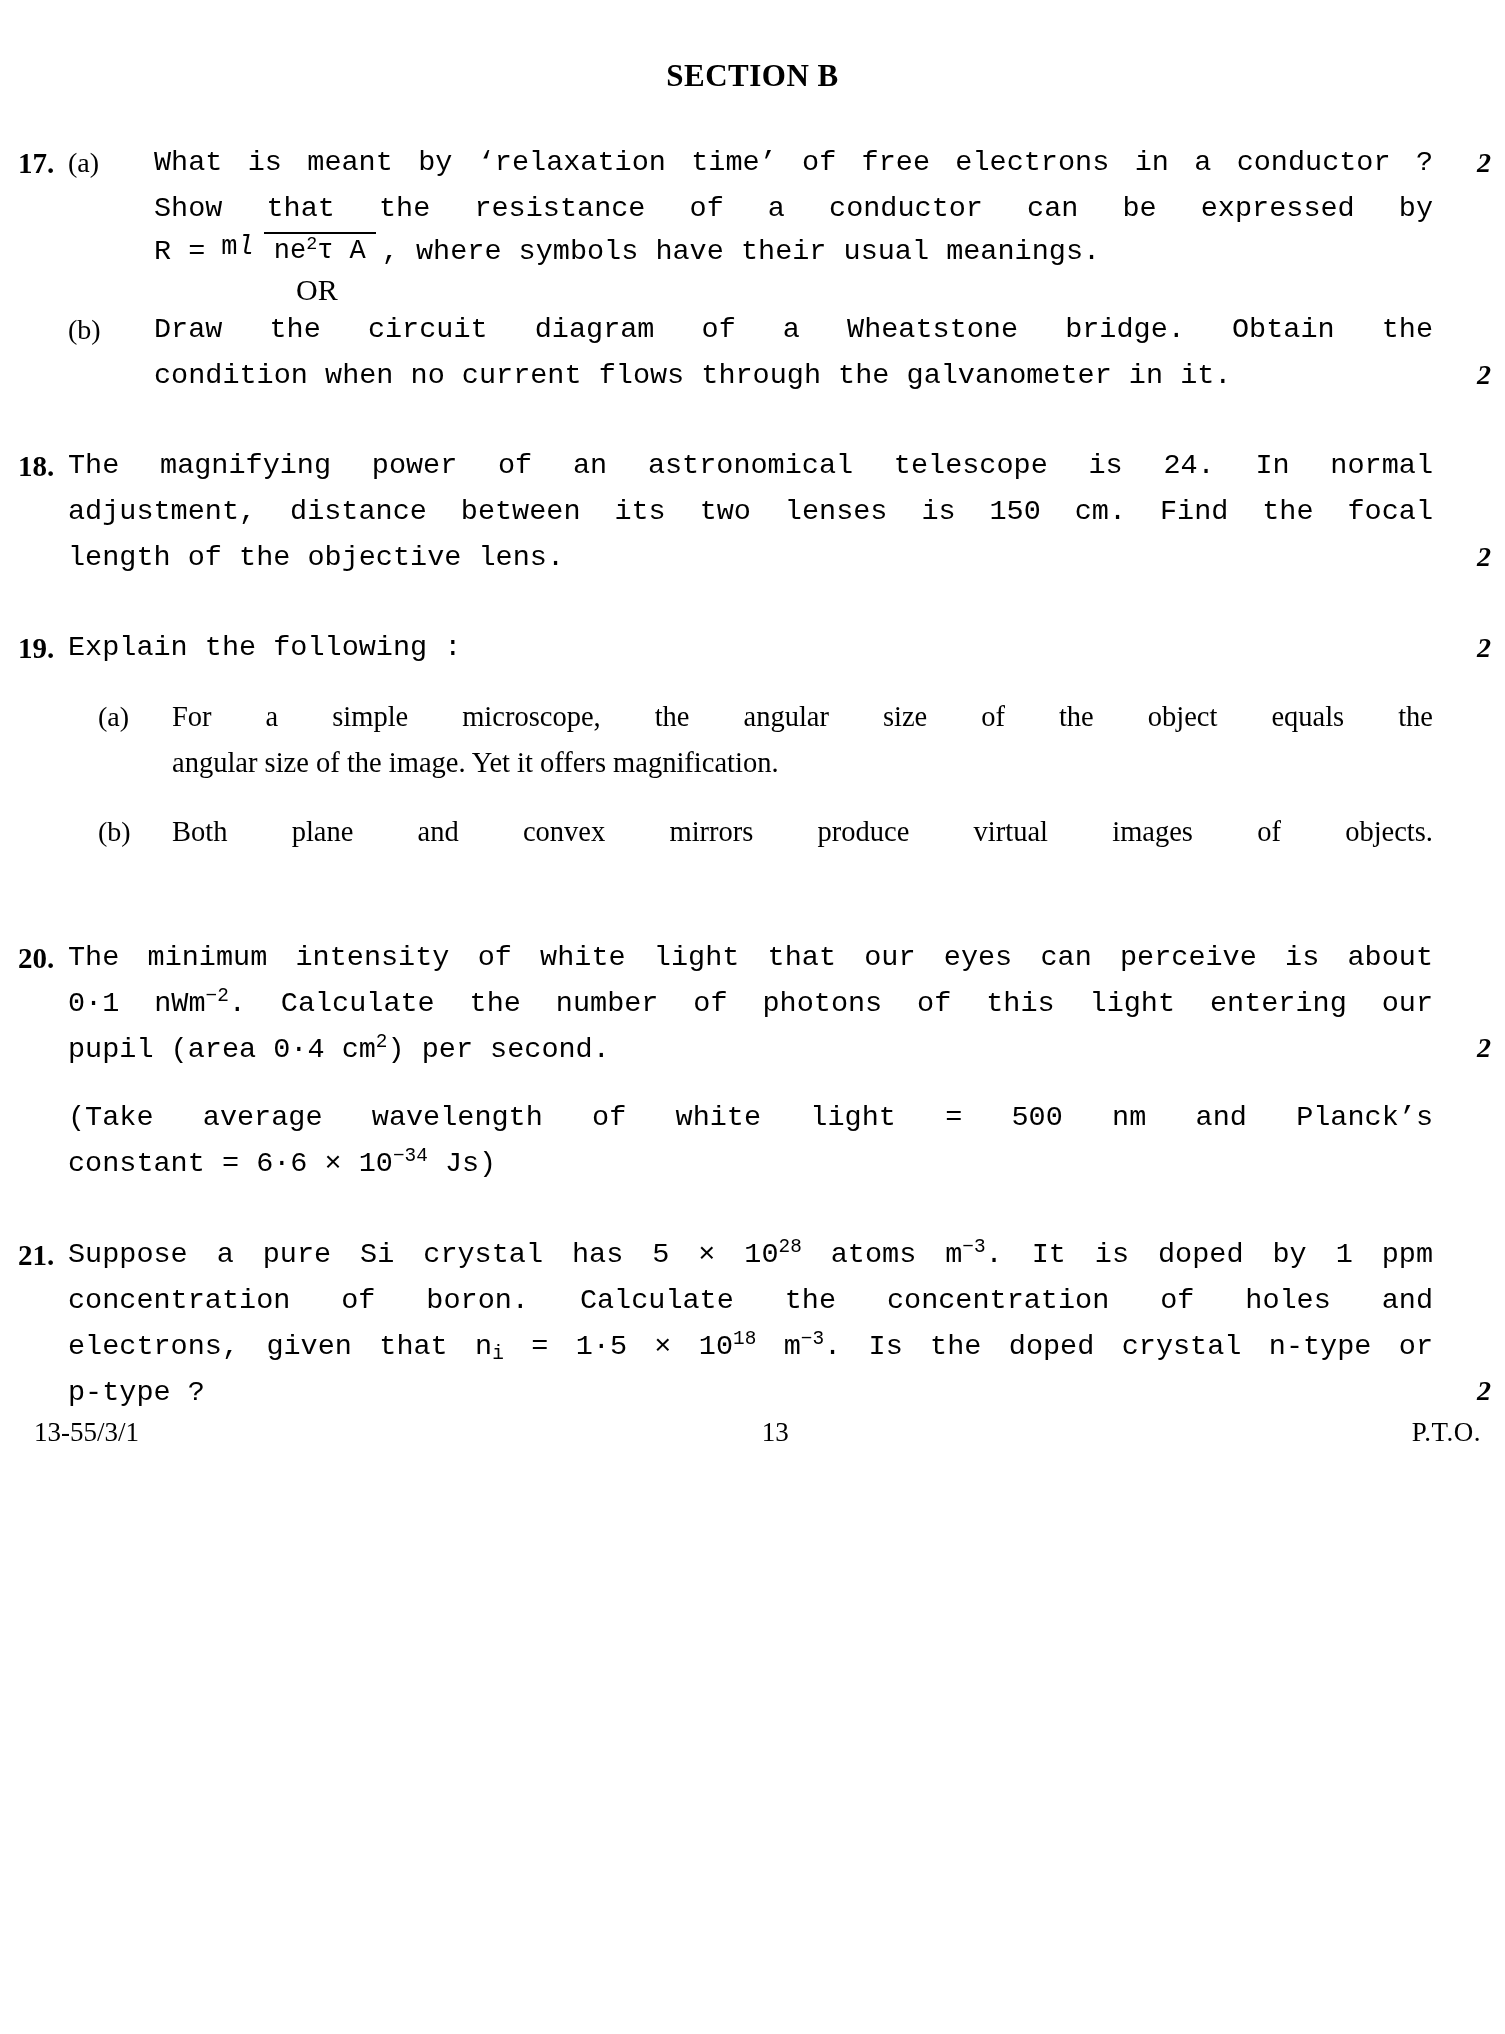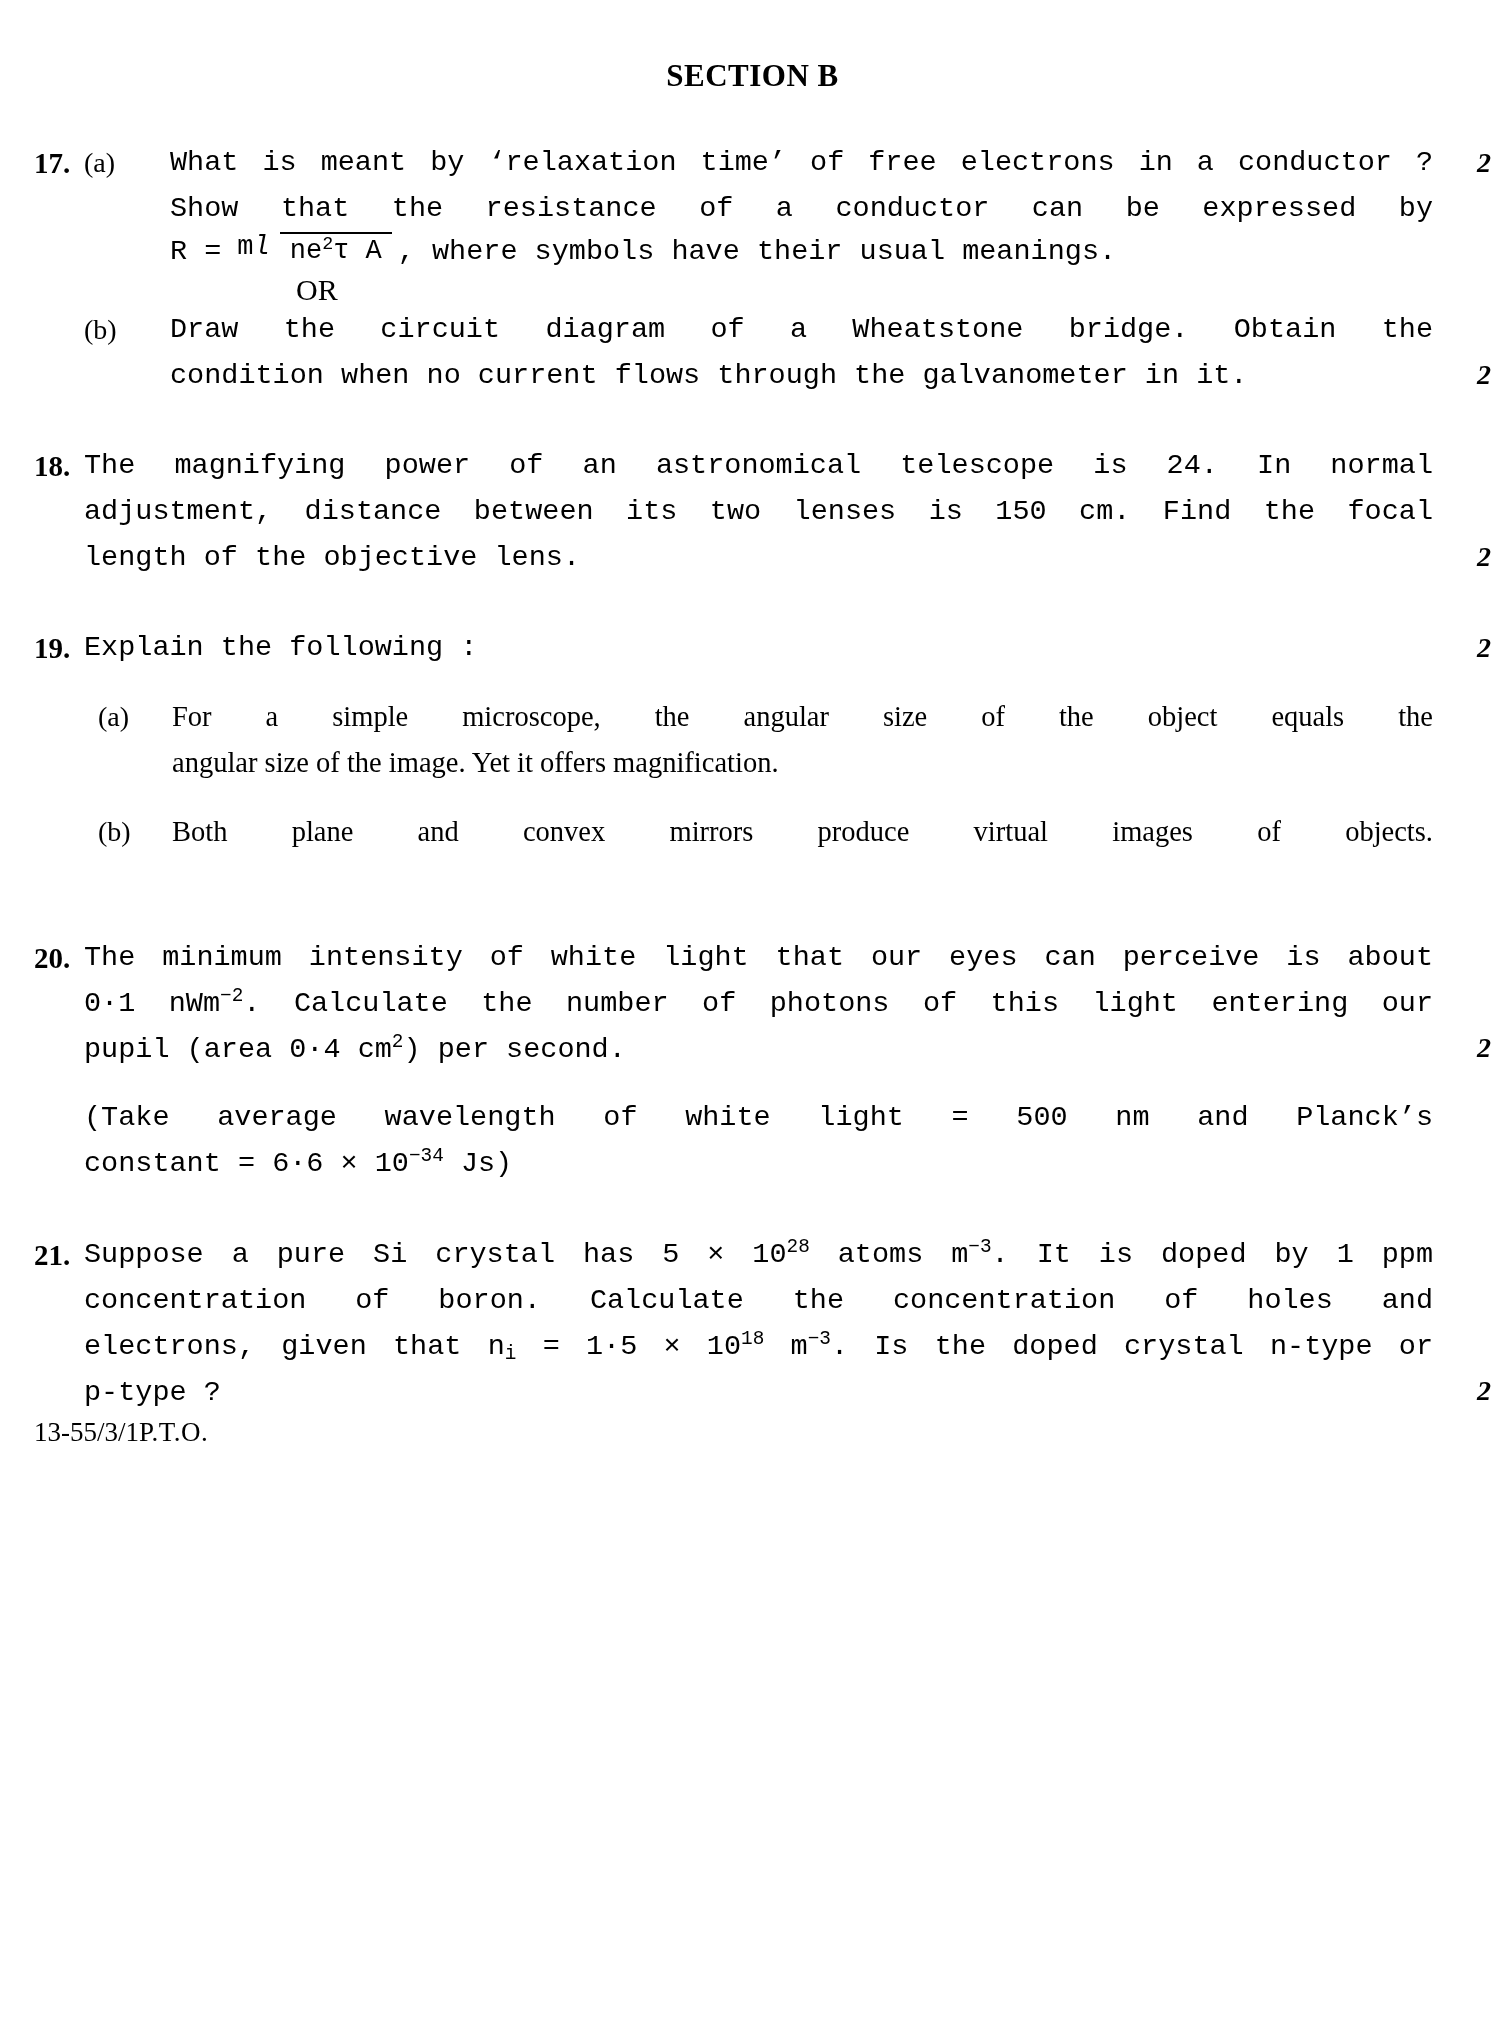--- a/index.html
+++ b/index.html
@@ -31,21 +31,20 @@
     padding-top: 58px;
     margin-bottom: 46px;
   }
 
   
   .qblock {
     display: grid;
     grid-template-columns: 68px 86px 1fr 72px;
     column-gap: 0;
     margin-bottom: 0;
-    padding-left: 16px;
   }
   .qblock.no-sub {
     grid-template-columns: 68px 1fr 72px;
   }
 
   .qnum {
     grid-column: 1;
     font-weight: bold;
     font-size: 29px;
     line-height: 1.62;
@@ -288,16 +287,17 @@
     <div class="marks">
       <div>&nbsp;</div>
       <div>&nbsp;</div>
       <div>&nbsp;</div>
       <div>2</div>
     </div>
   </div>
 
   <div class="footer">
     <div class="code">13-55/3/1</div>
+    <div class="pageno">13</div>
     <div class="pto">P.T.O.</div>
   </div>
 
 </div>
 
 </body></html>

